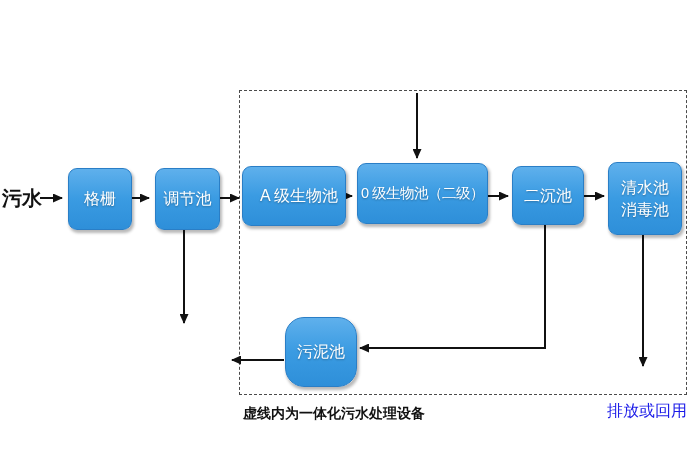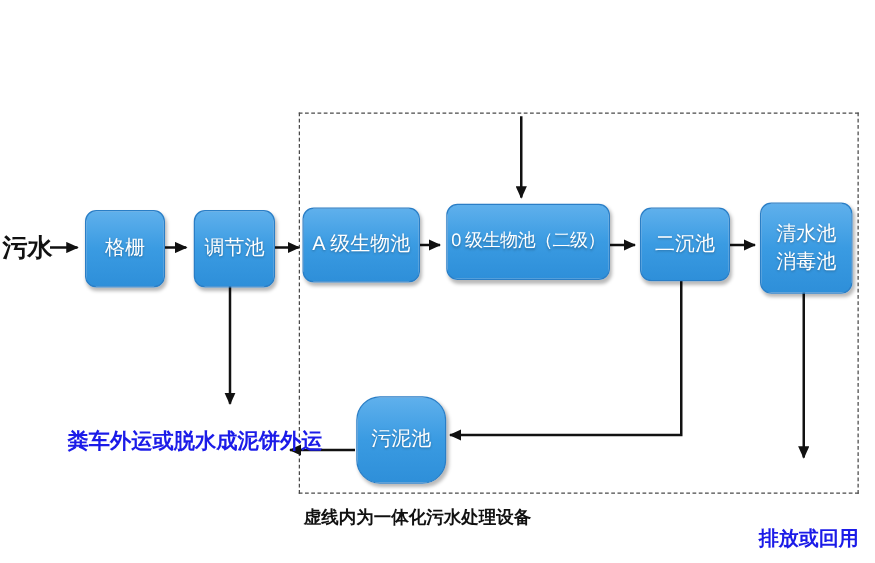--- a/index.html
+++ b/index.html
@@ -18,31 +18,31 @@
     border:1px solid var(--node-border,#2A7EC6);
     border-radius:9px;
     color:var(--node-text,#fff);
     font-size:16px;text-align:center;line-height:1.35;
     box-shadow:1.5px 2.5px 3px rgba(0,0,0,.28);
     text-shadow:0 1px 2px rgba(0,0,0,.3);
     white-space:nowrap;
   }
   .node-grid{left:68px;top:168px;width:62px;height:60px;}
   .node-regulating{left:155px;top:168px;width:63px;height:60px;}
-  .node-abio{left:242px;top:166px;width:92px;height:58px;}
+  .node-abio{left:242px;top:166px;width:92px;height:58px;padding-left:10px;}
   .node-obio{left:357px;top:163px;width:129px;height:59px;font-size:14.5px;letter-spacing:-0.5px;}
   .node-sed{left:512px;top:166px;width:70px;height:57px;align-items:center;}
   .node-clear{left:608px;top:162px;width:72px;height:71px;flex-direction:column;}
   .node-sludge{left:285px;top:317px;width:70px;height:68px;border-radius:19px;}
   .txt{position:absolute;white-space:nowrap;font-weight:bold;}
   .influent{left:2px;top:185px;font-size:20px;font-weight:bold;color:var(--plain-text,#111);}
   .blower{left:385px;top:53px;width:64px;text-align:center;font-size:17px;font-weight:bold;color:var(--accent-blue-text,#1B1BE8);}
   .sludge-out{left:54px;top:341px;font-size:17px;font-weight:bold;color:var(--accent-blue-text,#1B1BE8);}
   .equip-note{left:243px;top:405px;font-size:14px;color:var(--plain-text,#111);}
-  .discharge{left:607px;top:401px;font-size:16px;font-weight:bold;color:var(--accent-blue-text,#1B1BE8);margin-top:20px;}
+  .discharge{left:607px;top:401px;font-size:16px;font-weight:normal;color:var(--accent-blue-text,#1B1BE8);}
 </style>
 </head>
 <body>
 
 <div class="stage">
 
   <div class="dashed-box"></div>
 
   <svg class="connectors" viewBox="0 0 700 450" xmlns="http://www.w3.org/2000/svg">
     <defs>
@@ -83,17 +83,16 @@
     <span>二沉池</span>
   </div>
   <div class="node node-clear">
     <span>清水池</span>
     <span>消毒池</span>
   </div>
   <div class="node node-sludge">
     <span>污泥池</span>
   </div>
 
-  <div class="txt sludge-out">粪车外运或脱水成泥饼外运</div>
   <div class="txt equip-note">虚线内为一体化污水处理设备</div>
   <div class="txt discharge">排放或回用</div>
 
 </div>
 
 </body></html>

